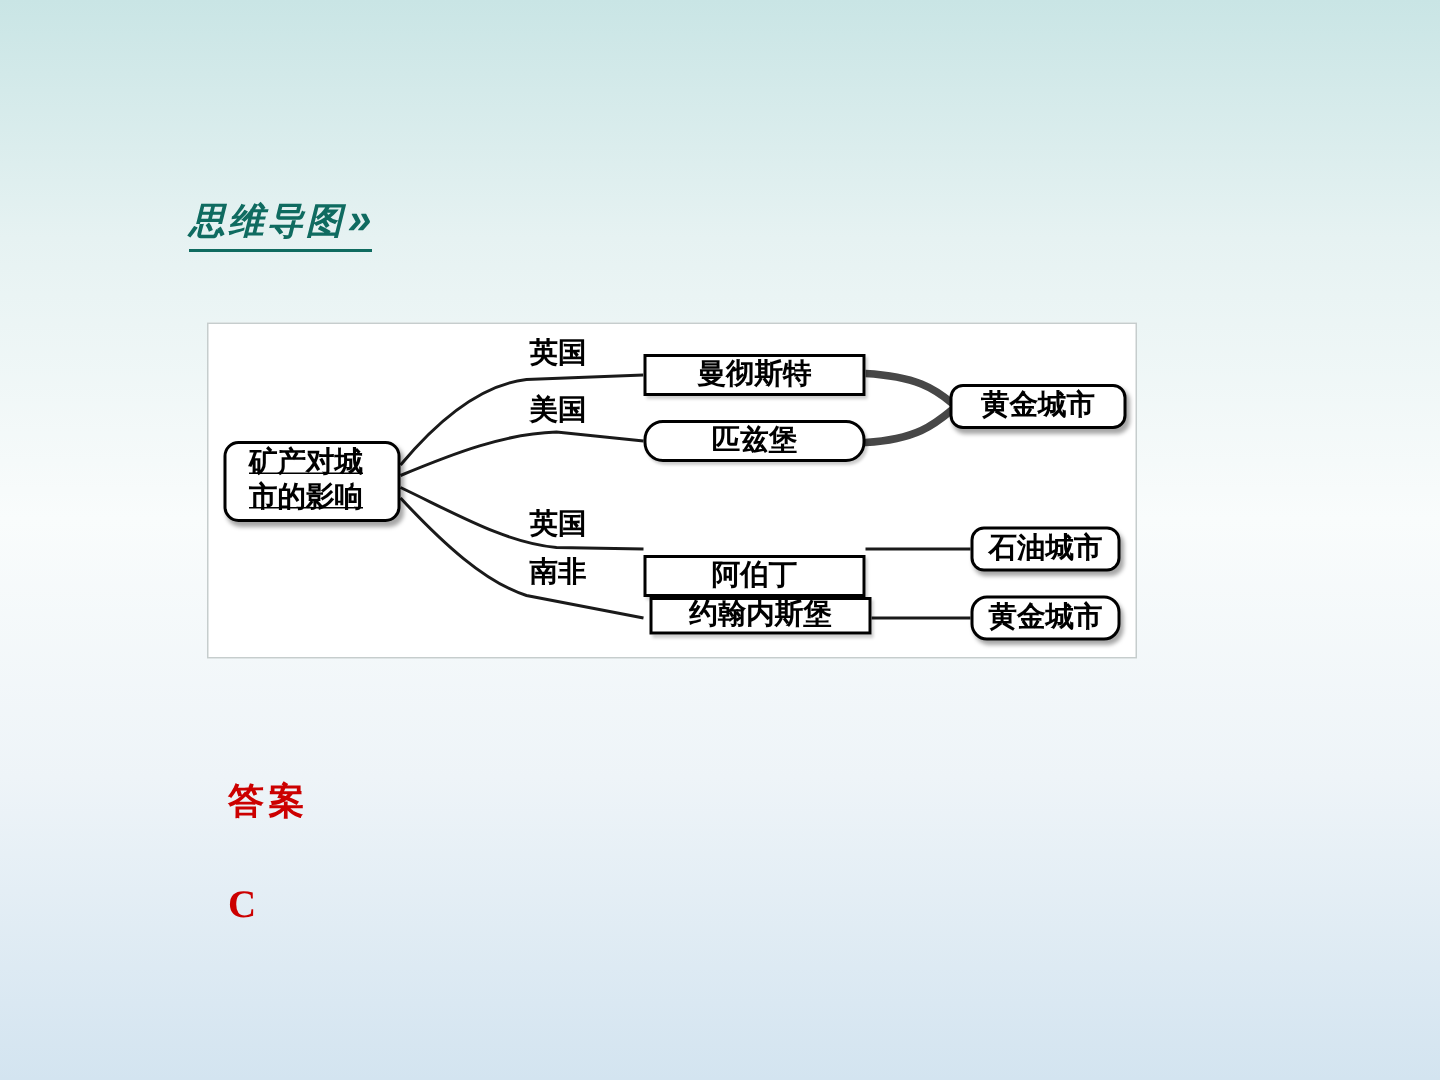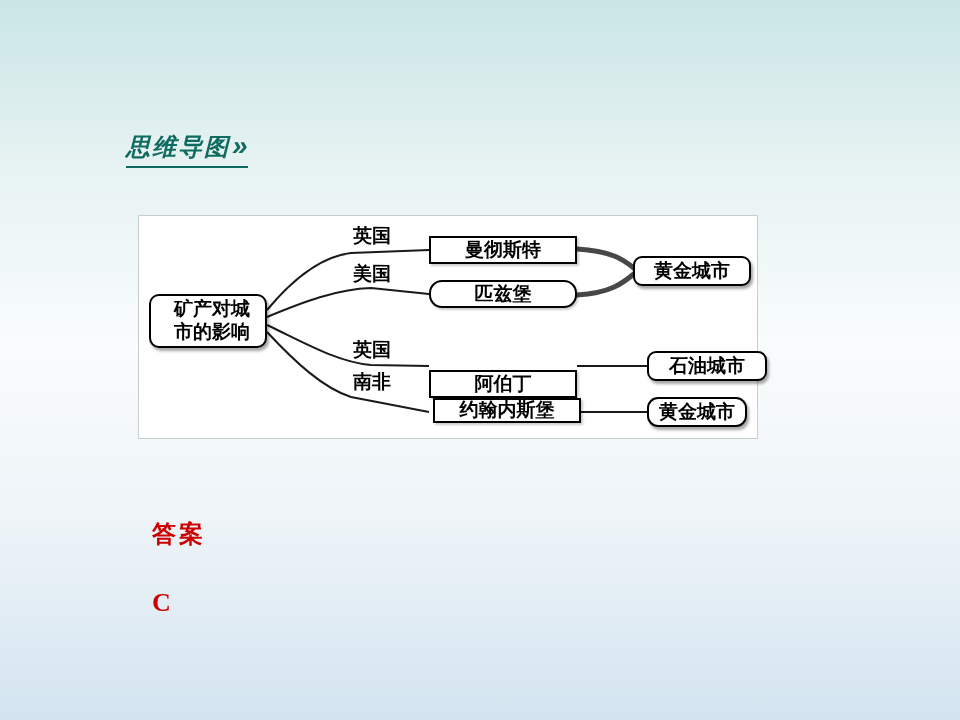--- a/index.html
+++ b/index.html
@@ -30,32 +30,32 @@
   .node,.cbox,.catbox,.blabel{
     position:absolute;display:flex;align-items:center;justify-content:center;
     font-weight:bold;color:#000;font-size:19px;line-height:1.2;
     box-sizing:border-box;background:#fff;
   }
   .node{
     left:10px;top:78px;width:118px;height:54px;
     border:2px solid #000;border-radius:10px;
     box-shadow:2px 3px 3px rgba(0,0,0,.35);
   }
-  .node .root-text{display:block;width:84px;text-align:right;}
+  .node .root-text{display:block;width:84px;text-align:left;text-decoration:underline;}
   .cbox{border:2px solid #000;box-shadow:1.5px 2px 2px rgba(0,0,0,.2);}
   .c1{left:290px;top:20px;width:148px;height:28px;}
   .c2{left:290px;top:64px;width:148px;height:28px;border-radius:13px;}
   .c3{left:290px;top:154px;width:148px;height:28px;}
   .c4{left:294px;top:182px;width:148px;height:25px;}
   .catbox{
     border:2px solid #000;border-radius:9px;
     box-shadow:2px 3px 3px rgba(0,0,0,.35);
   }
   .cat1{left:494px;top:40px;width:118px;height:30px;}
-  .cat2{left:508px;top:135px;width:120px;height:30px;}
+  .cat2{left:508px;top:135px;width:100px;height:30px;}
   .cat3{left:508px;top:181px;width:100px;height:30px;border-radius:11px;}
   .blabel{background:transparent;width:56px;height:24px;}
   .bl1{left:205px;top:8px;}
   .bl2{left:205px;top:46px;}
   .bl3{left:205px;top:122px;}
   .bl4{left:205px;top:154px;}
   
   .answer{
     position:absolute;left:152px;top:518px;
     display:flex;align-items:baseline;gap:38px;

